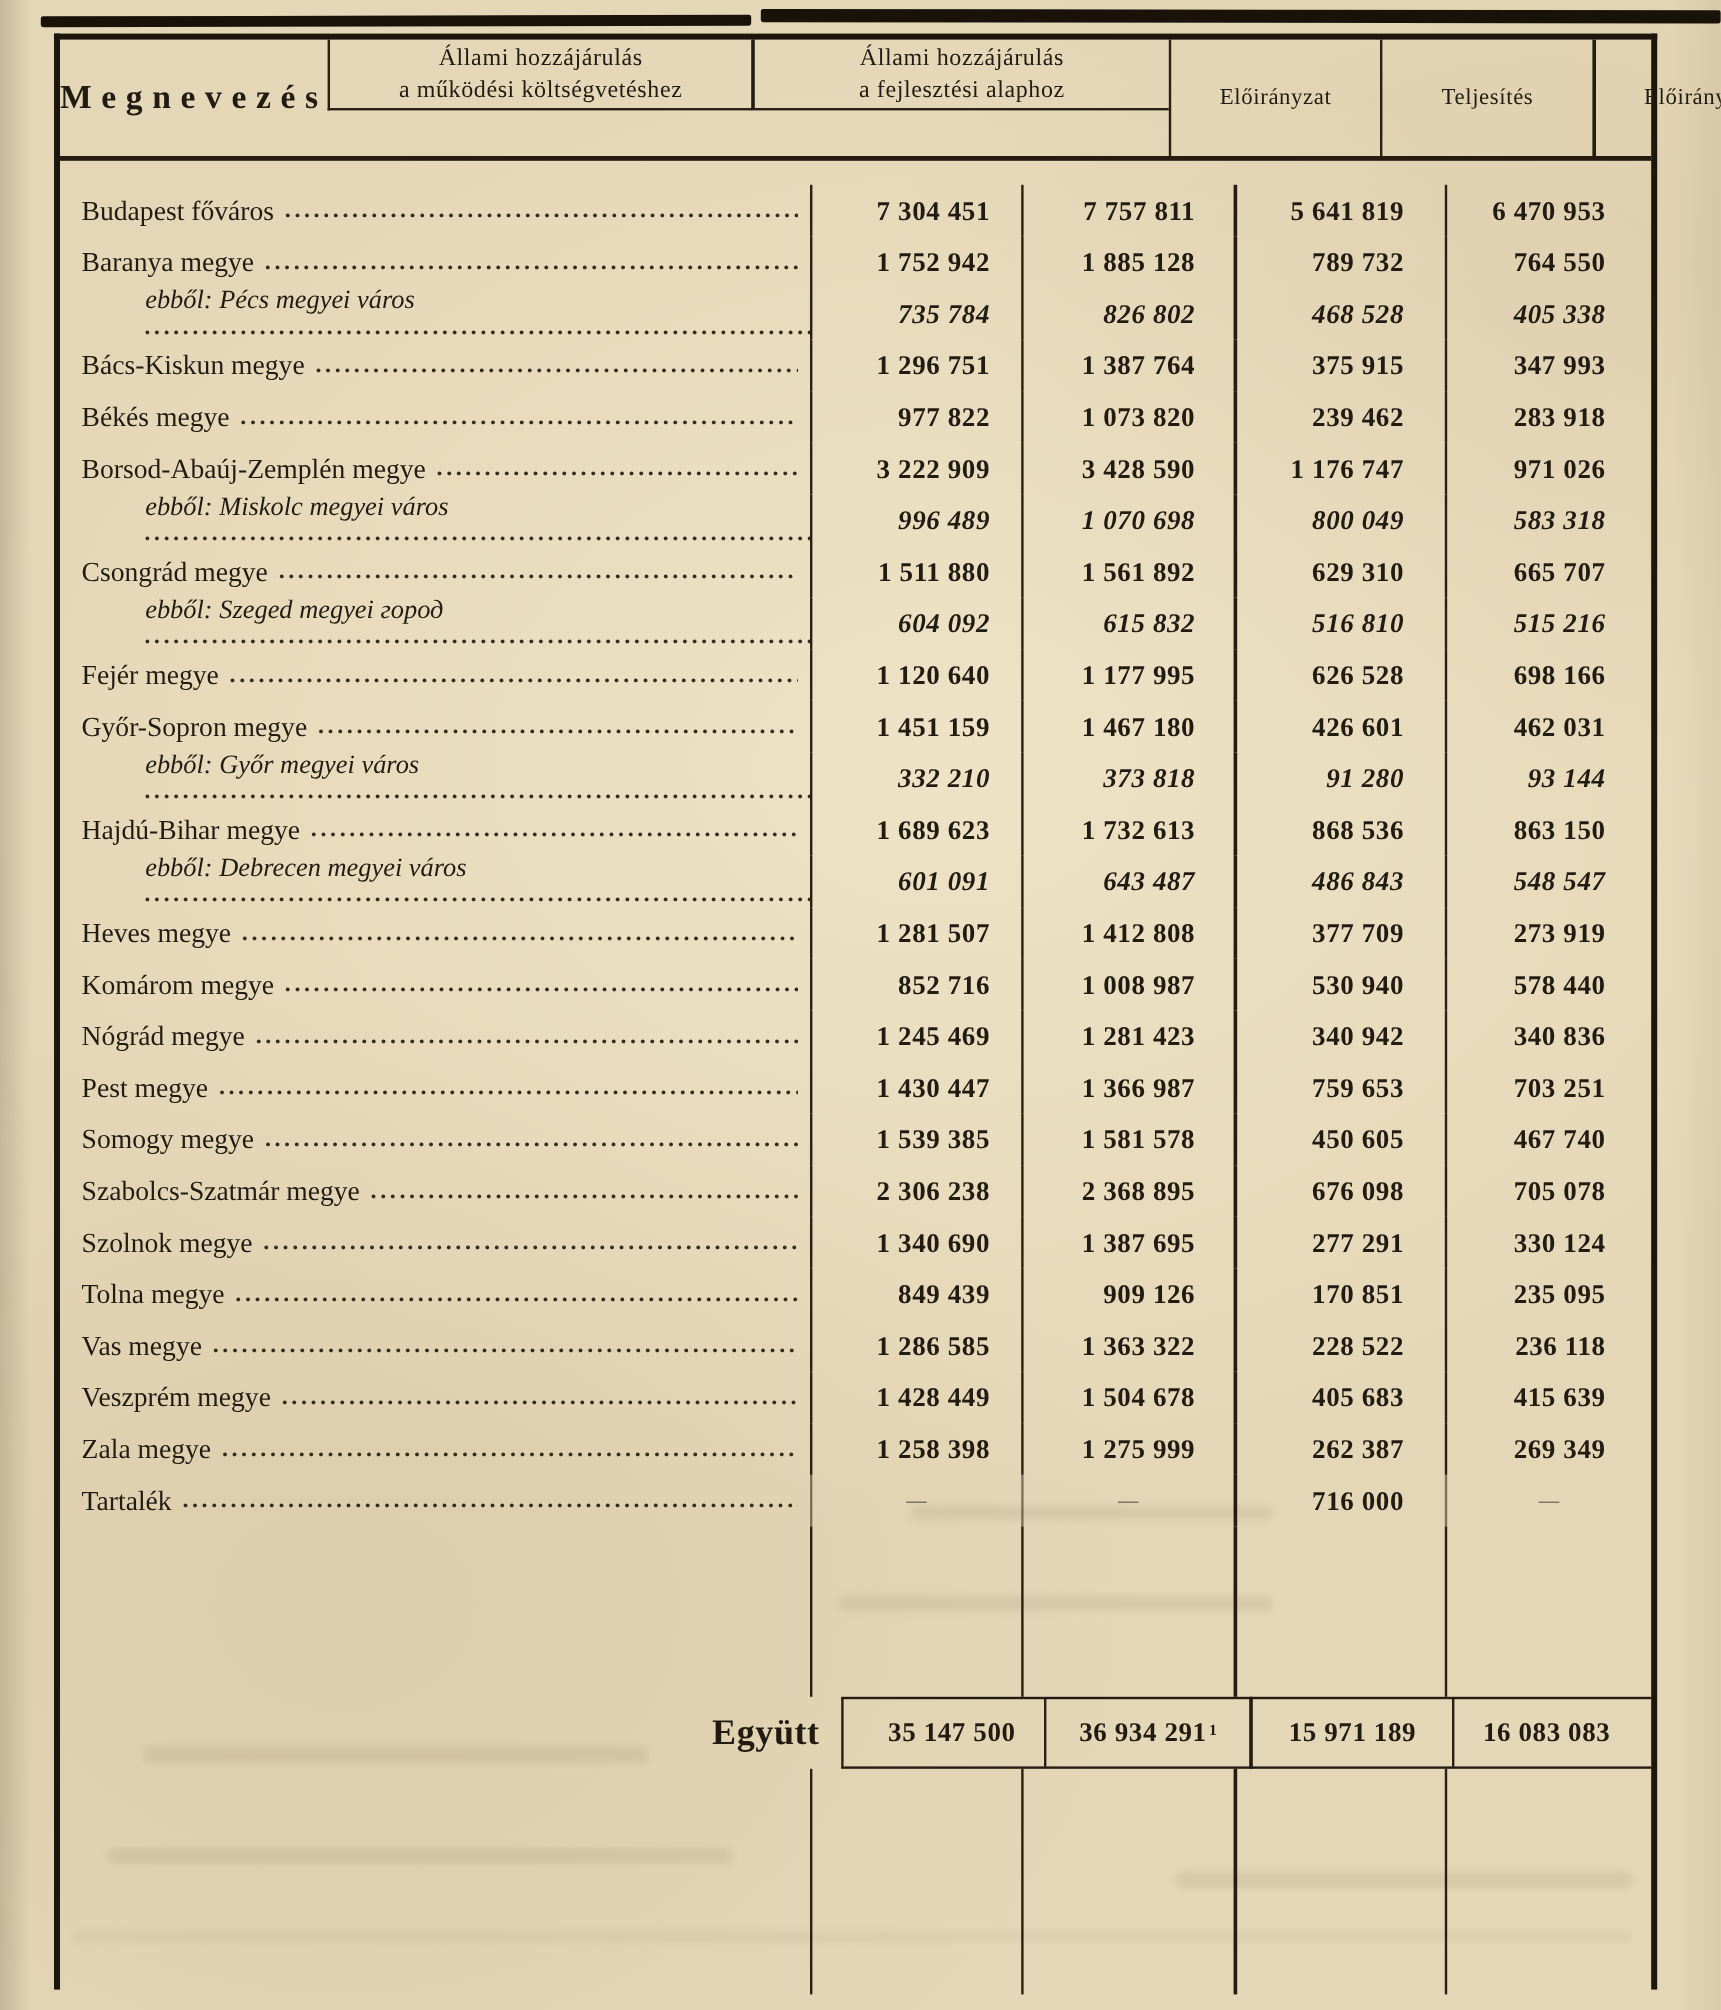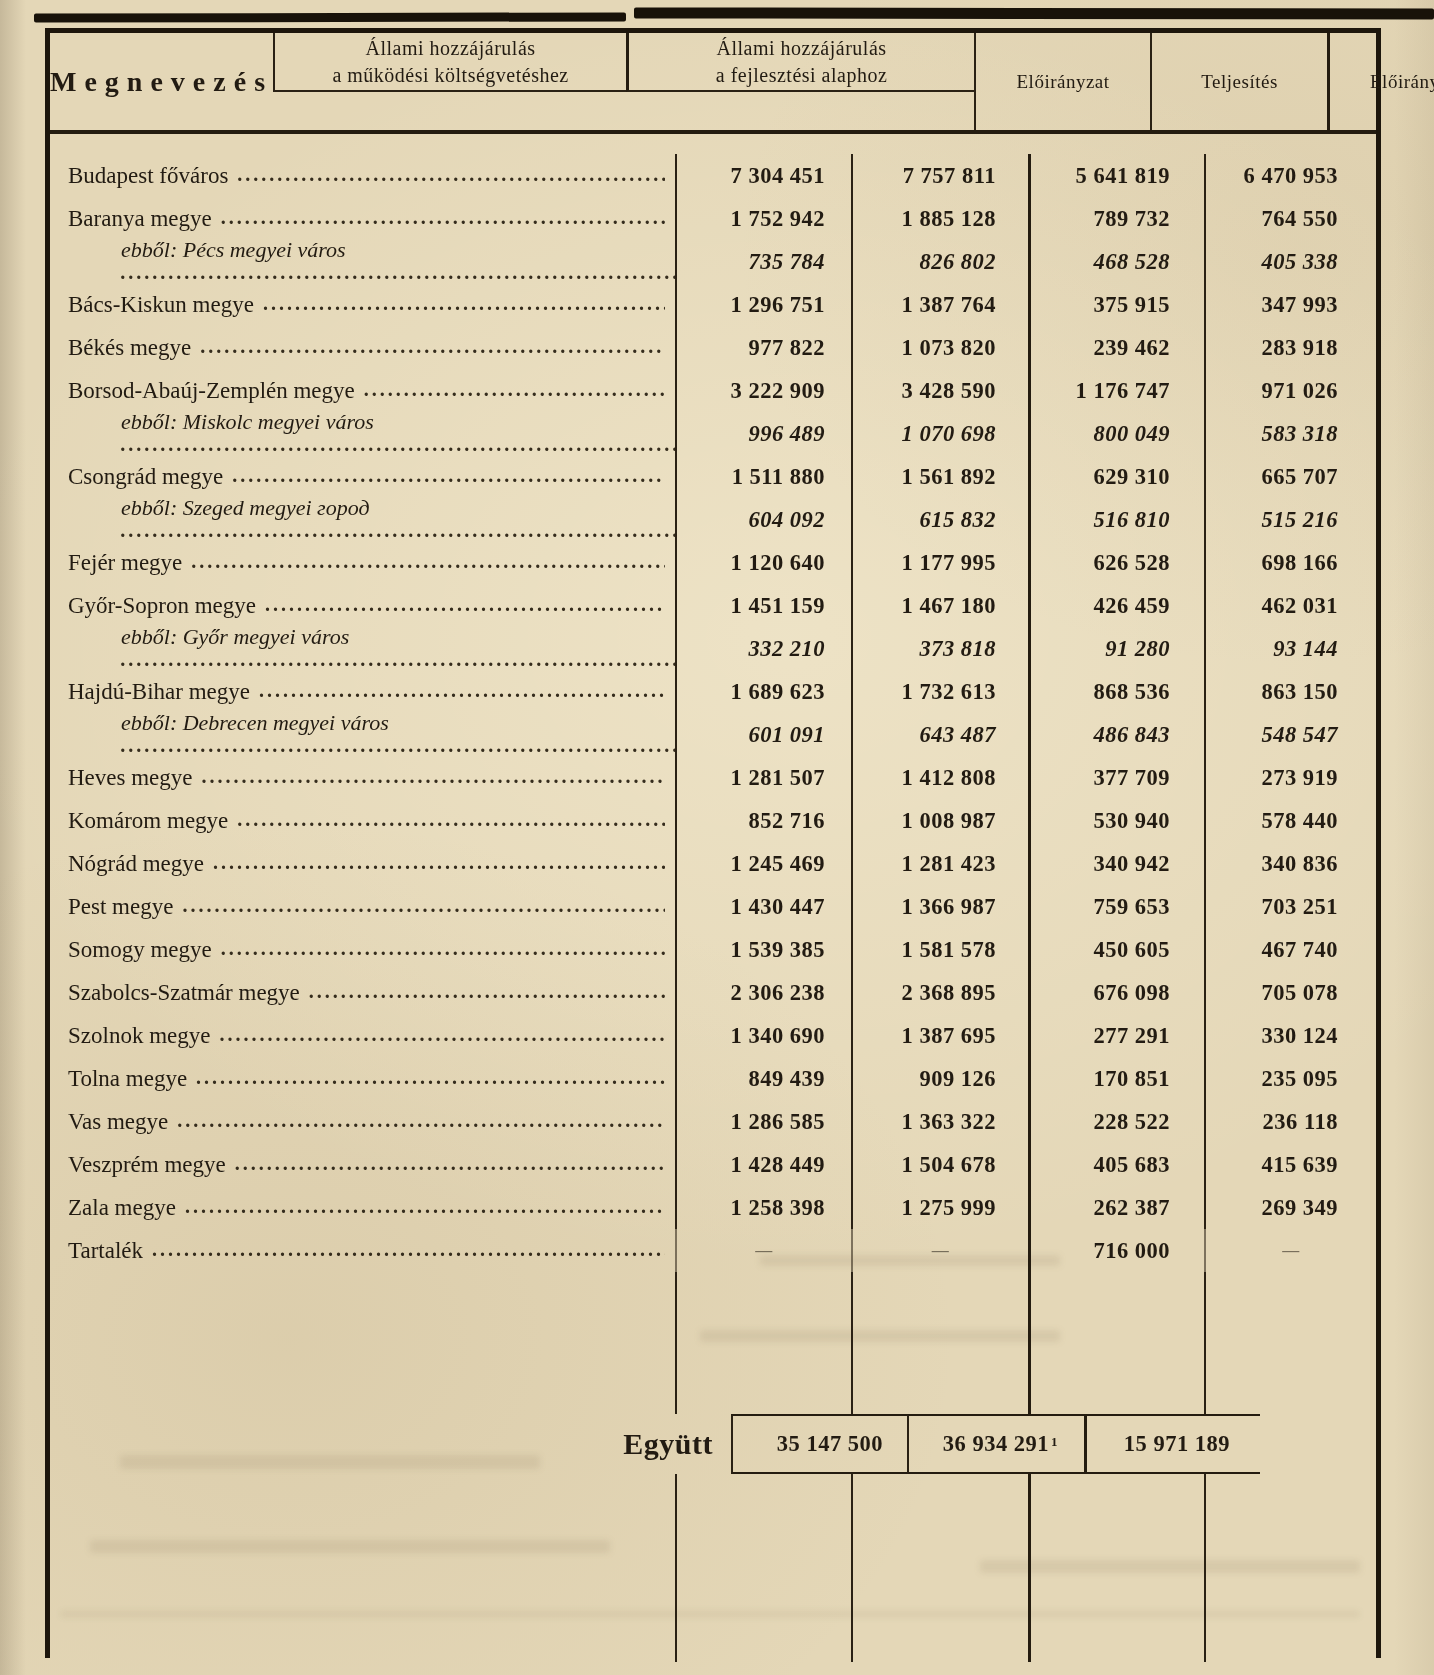--- a/index.html
+++ b/index.html
@@ -231,21 +231,21 @@
         <div class="c-n c4">626 528</div>
         <div class="c-n c5">698 166</div>
       </div>
       <div class="row">
         <div class="c-label">
           <span class="lbl">Győr-Sopron megye</span>
           <span class="leader">........................................................................................................................</span>
         </div>
         <div class="c-n c2">1 451 159</div>
         <div class="c-n c3">1 467 180</div>
-        <div class="c-n c4">426 459</div>
+        <div class="c-n c4">426 601</div>
         <div class="c-n c5">462 031</div>
       </div>
       <div class="row indent">
         <div class="c-label">
           <span class="lbl">ebből: Győr megyei város</span>
           <span class="leader">........................................................................................................................</span>
         </div>
         <div class="c-n c2">332 210</div>
         <div class="c-n c3">373 818</div>
         <div class="c-n c4">91 280</div>
@@ -402,20 +402,21 @@
   </div>
 
   <div class="total-row">
     <div class="t-label">Együtt</div>
     <div class="t-cell c2">35 147 500</div>
     <div class="t-cell c3">
         <span>36 934 291</span>
         <sup>1</sup>
       </div>
     <div class="t-cell c4">15 971 189</div>
+    <div class="t-cell c5">16 083 083</div>
   </div>
 
   <div class="tail">
     <div class="sp sp-label"></div>
     <div class="sp c2"></div>
     <div class="sp c3"></div>
     <div class="sp c4"></div>
     <div class="sp c5"></div>
   </div>
 

